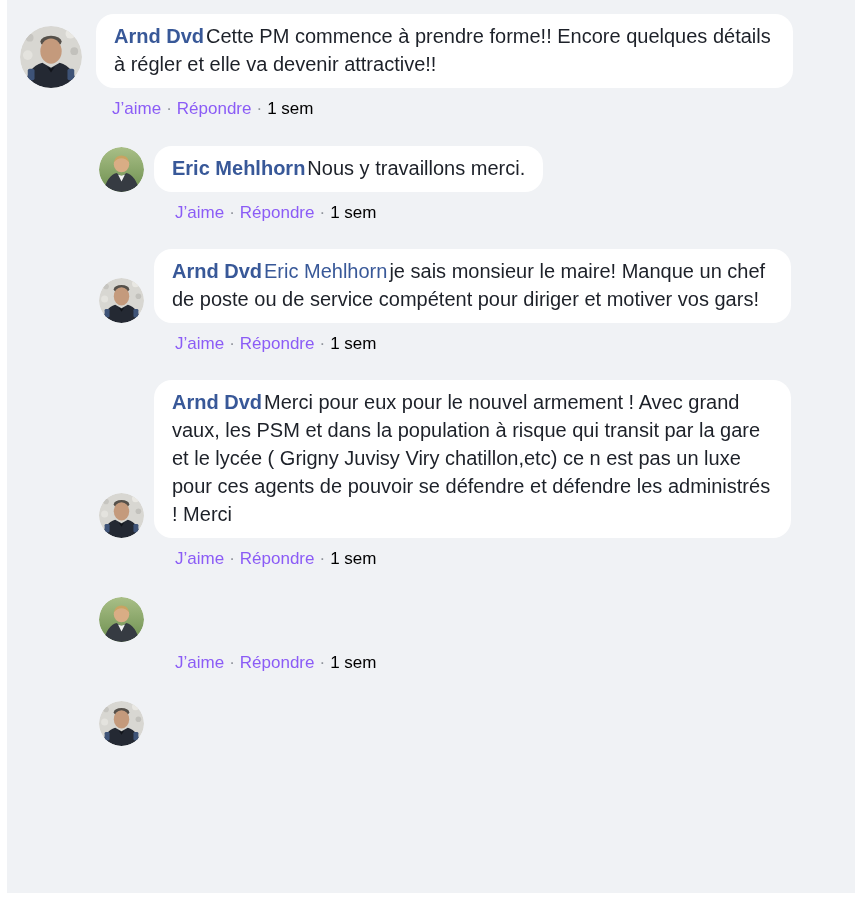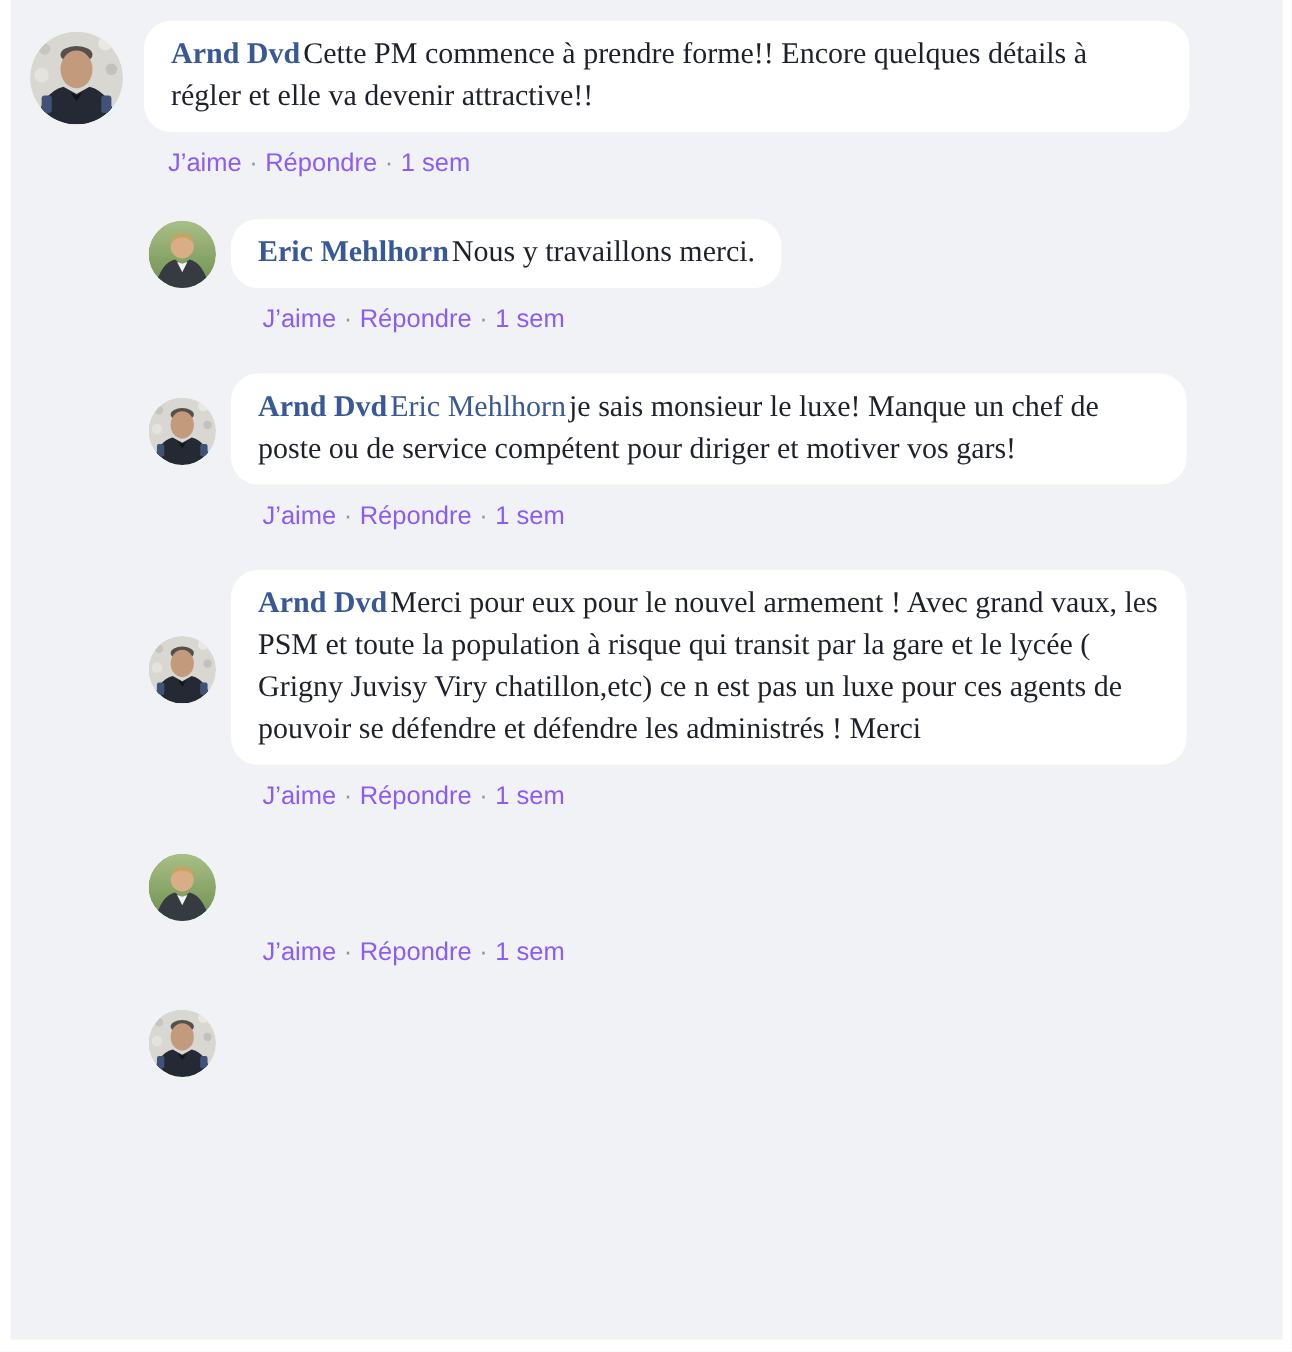--- a/index.html
+++ b/index.html
@@ -11,21 +11,21 @@
     -webkit-font-smoothing:antialiased;
   }
   .comments-area {
     position:absolute;
     left:7px; top:0;
     width:848px; height:893px;
     background:#f0f2f5;
     padding-top:14px;
     overflow:hidden;
   }
-  .comment { display:flex; align-items:center;font-family:Liberation Serif, serif; }
+  .comment { display:flex; align-items:flex-end; }
   .comment.top   { margin-left:13px; }
   .comment.reply { margin-left:92px; }
   .avatar {
     flex:0 0 auto;
     border-radius:50%;
     overflow:hidden;
     margin-top:2px;
   }
   .comment.top   .avatar { width:62px; height:62px; margin-right:14px; }
   .comment.reply .avatar { width:45px; height:45px; margin-right:10px; }
@@ -61,21 +61,21 @@
     color:#90949c;
   }
   .actions.top   { margin-left:105px; }
   .actions.reply { margin-left:168px; }
   .actions .link {
     color:#8b5cf6;
     text-decoration:none;
     cursor:pointer;
   }
   .actions .sep { color:#90949c; margin:0 5px; }
-  .actions .time { color:#8b5cf6; cursor:pointer; }
+  .actions .time { color:#000000; cursor:pointer; }
 </style>
 </head>
 <body>
 
 <div class="comments-area" id="thread">
   <div class="comment top">
     <div class="avatar">
       <svg class="av av-arnd" viewBox="0 0 64 64">
         <defs>
             <clipPath id="clipA">
@@ -154,53 +154,53 @@
           <ellipse cx="32" cy="26" rx="11" ry="13" fill="#c49a7c"></ellipse>
           <path d="M4 64 Q8 42 23 38 L32 43 L41 38 Q56 42 60 64 Z" fill="#242933"></path>
           <rect x="8" y="44" width="7" height="12" rx="2" fill="#3e5377"></rect>
           <rect x="49" y="44" width="7" height="12" rx="2" fill="#3e5377"></rect>
           <path d="M28 42 L32 48 L36 42 L32 44 Z" fill="#11141a"></path>
         </g>
       </svg>
 
     </div>
     <div class="bubble">
-      <a class="author">Arnd Dvd</a><a class="mention">Eric Mehlhorn</a><span class="text">je sais monsieur le luxe! Manque un chef de poste ou de service compétent pour diriger et motiver vos gars!</span>
-    </div>
-  </div>
-  <div class="actions reply">
-    <a class="link like">J’aime</a><span class="sep">·</span><a class="link reply">Répondre</a><span class="sep">·</span><span class="time">1 sem</span>
-  </div>
-
-  <div class="comment reply">
-    <div class="avatar">
-      <svg class="av av-arnd" viewBox="0 0 64 64">
-        <defs>
-            <clipPath id="clipA">
-              <circle cx="32" cy="32" r="32"></circle>
-            </clipPath>
-          </defs>
-        <g clip-path="url(#clipA)">
-          <rect width="64" height="64" fill="#d8d7d2"></rect>
-          <circle cx="10" cy="12" r="4" fill="#c6c5c0"></circle>
-          <circle cx="52" cy="8" r="5" fill="#e9e8e3"></circle>
-          <circle cx="56" cy="26" r="4" fill="#c2c1bc"></circle>
-          <circle cx="8" cy="30" r="5" fill="#e4e3de"></circle>
-          <ellipse cx="32" cy="16" rx="11" ry="6" fill="#55504a"></ellipse>
-          <ellipse cx="32" cy="26" rx="11" ry="13" fill="#c49a7c"></ellipse>
-          <path d="M4 64 Q8 42 23 38 L32 43 L41 38 Q56 42 60 64 Z" fill="#242933"></path>
-          <rect x="8" y="44" width="7" height="12" rx="2" fill="#3e5377"></rect>
-          <rect x="49" y="44" width="7" height="12" rx="2" fill="#3e5377"></rect>
-          <path d="M28 42 L32 48 L36 42 L32 44 Z" fill="#11141a"></path>
-        </g>
-      </svg>
-
-    </div>
-    <div class="bubble">
-      <a class="author">Arnd Dvd</a><span class="text">Merci pour eux pour le nouvel armement ! Avec grand vaux, les PSM et toute la population à risque qui transit par la gare et le lycée ( Grigny Juvisy Viry chatillon,etc) ce n est pas un luxe pour ces agents de pouvoir se défendre et défendre les administrés ! Merci</span>
+      <a class="author">Arnd Dvd</a><a class="mention">Eric Mehlhorn</a><span class="text">je sais monsieur le maire! Manque un chef de poste ou de service compétent pour diriger et motiver vos gars!</span>
+    </div>
+  </div>
+  <div class="actions reply">
+    <a class="link like">J’aime</a><span class="sep">·</span><a class="link reply">Répondre</a><span class="sep">·</span><span class="time">1 sem</span>
+  </div>
+
+  <div class="comment reply">
+    <div class="avatar">
+      <svg class="av av-arnd" viewBox="0 0 64 64">
+        <defs>
+            <clipPath id="clipA">
+              <circle cx="32" cy="32" r="32"></circle>
+            </clipPath>
+          </defs>
+        <g clip-path="url(#clipA)">
+          <rect width="64" height="64" fill="#d8d7d2"></rect>
+          <circle cx="10" cy="12" r="4" fill="#c6c5c0"></circle>
+          <circle cx="52" cy="8" r="5" fill="#e9e8e3"></circle>
+          <circle cx="56" cy="26" r="4" fill="#c2c1bc"></circle>
+          <circle cx="8" cy="30" r="5" fill="#e4e3de"></circle>
+          <ellipse cx="32" cy="16" rx="11" ry="6" fill="#55504a"></ellipse>
+          <ellipse cx="32" cy="26" rx="11" ry="13" fill="#c49a7c"></ellipse>
+          <path d="M4 64 Q8 42 23 38 L32 43 L41 38 Q56 42 60 64 Z" fill="#242933"></path>
+          <rect x="8" y="44" width="7" height="12" rx="2" fill="#3e5377"></rect>
+          <rect x="49" y="44" width="7" height="12" rx="2" fill="#3e5377"></rect>
+          <path d="M28 42 L32 48 L36 42 L32 44 Z" fill="#11141a"></path>
+        </g>
+      </svg>
+
+    </div>
+    <div class="bubble">
+      <a class="author">Arnd Dvd</a><span class="text">Merci pour eux pour le nouvel armement ! Avec grand vaux, les PSM et dans la population à risque qui transit par la gare et le lycée ( Grigny Juvisy Viry chatillon,etc) ce n est pas un luxe pour ces agents de pouvoir se défendre et défendre les administrés ! Merci</span>
     </div>
   </div>
   <div class="actions reply">
     <a class="link like">J’aime</a><span class="sep">·</span><a class="link reply">Répondre</a><span class="sep">·</span><span class="time">1 sem</span>
   </div>
 
   <div class="comment reply">
     <div class="avatar">
 
       <svg class="av av-eric" viewBox="0 0 64 64">

